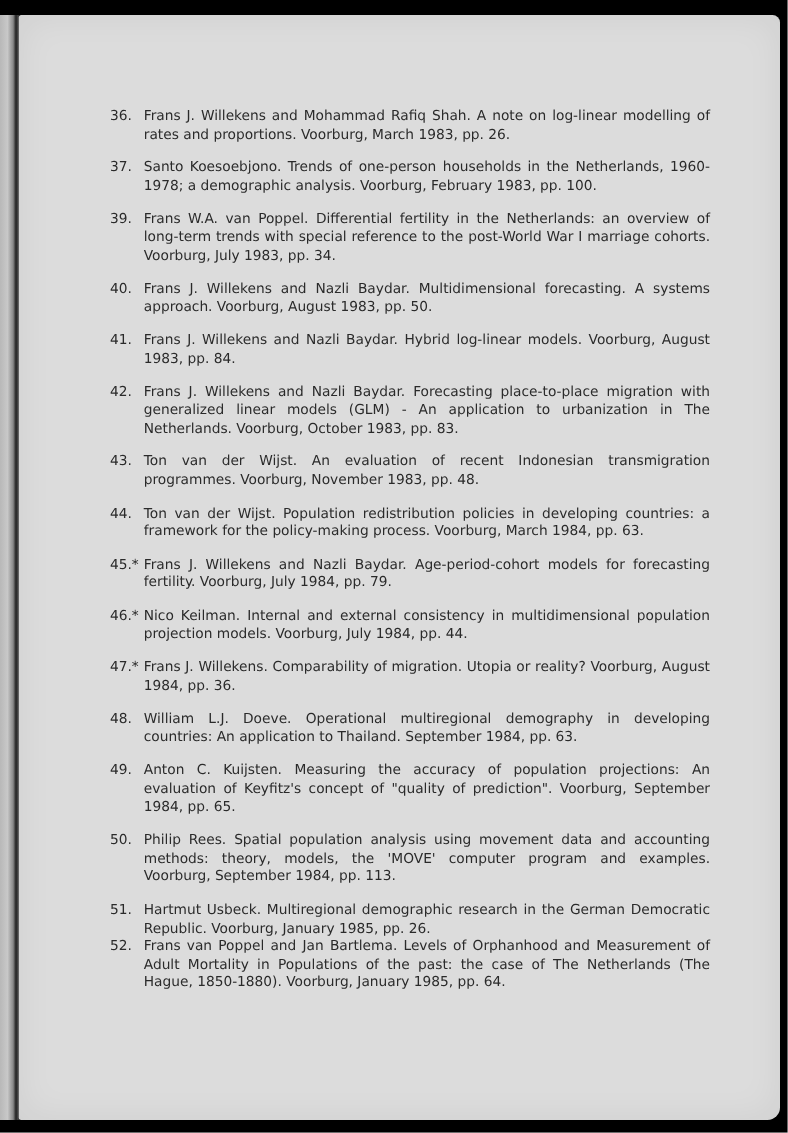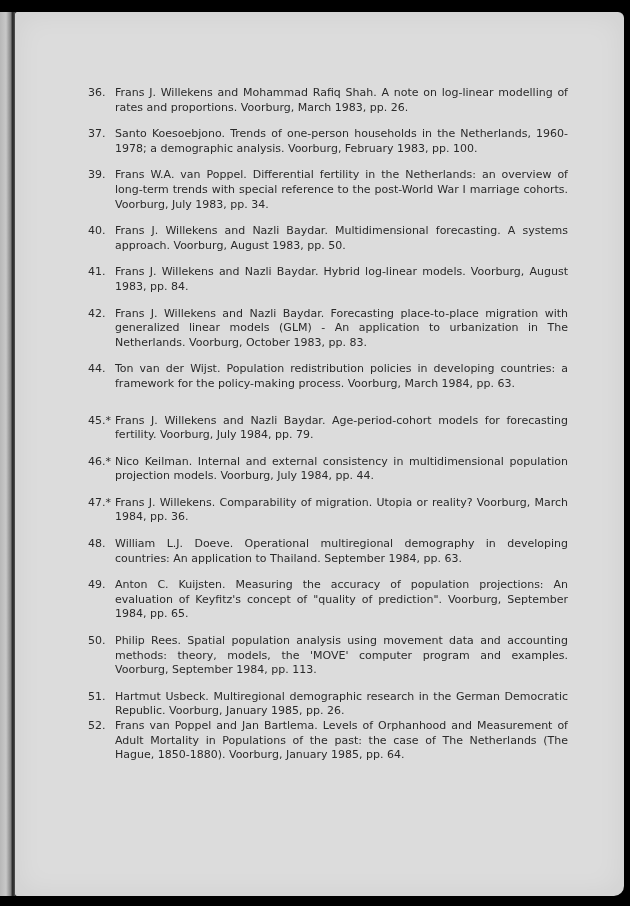--- a/index.html
+++ b/index.html
@@ -51,34 +51,38 @@
     </li>
   <li class="entry" style="margin-top:12px">
       <span class="num">41.</span>
       <span class="text">Frans J. Willekens and Nazli Baydar. Hybrid log-linear models. Voorburg, August 1983, pp. 84.</span>
     </li>
   <li class="entry" style="margin-top:12px">
       <span class="num">42.</span>
       <span class="text">Frans J. Willekens and Nazli Baydar. Forecasting place-to-place migration with generalized linear models (GLM) - An application to urbanization in The Netherlands. Voorburg, October 1983, pp. 83.</span>
     </li>
   <li class="entry" style="margin-top:12px">
+      <span class="num">43.</span>
+      <span class="text">Ton van der Wijst. An evaluation of recent Indonesian transmigration programmes. Voorburg, November 1983, pp. 48.</span>
+    </li>
+  <li class="entry" style="margin-top:12px">
       <span class="num">44.</span>
       <span class="text">Ton van der Wijst. Population redistribution policies in developing countries: a framework for the policy-making process. Voorburg, March 1984, pp. 63.</span>
     </li>
-  <li class="entry" style="margin-top:22px">
+  <li class="entry" style="margin-top:12px">
       <span class="num">45.*</span>
       <span class="text">Frans J. Willekens and Nazli Baydar. Age-period-cohort models for forecasting fertility. Voorburg, July 1984, pp. 79.</span>
     </li>
   <li class="entry" style="margin-top:12px">
       <span class="num">46.*</span>
       <span class="text">Nico Keilman. Internal and external consistency in multidimensional population projection models. Voorburg, July 1984, pp. 44.</span>
     </li>
   <li class="entry" style="margin-top:12px">
       <span class="num">47.*</span>
-      <span class="text">Frans J. Willekens. Comparability of migration. Utopia or reality? Voorburg, March 1984, pp. 36.</span>
+      <span class="text">Frans J. Willekens. Comparability of migration. Utopia or reality? Voorburg, August 1984, pp. 36.</span>
     </li>
   <li class="entry" style="margin-top:12px">
       <span class="num">48.</span>
       <span class="text">William L.J. Doeve. Operational multiregional demography in developing countries: An application to Thailand. September 1984, pp. 63.</span>
     </li>
   <li class="entry" style="margin-top:12px">
       <span class="num">49.</span>
       <span class="text">Anton C. Kuijsten. Measuring the accuracy of population projections: An evaluation of Keyfitz's concept of "quality of prediction". Voorburg, September 1984, pp. 65.</span>
     </li>
   <li class="entry" style="margin-top:12px">

